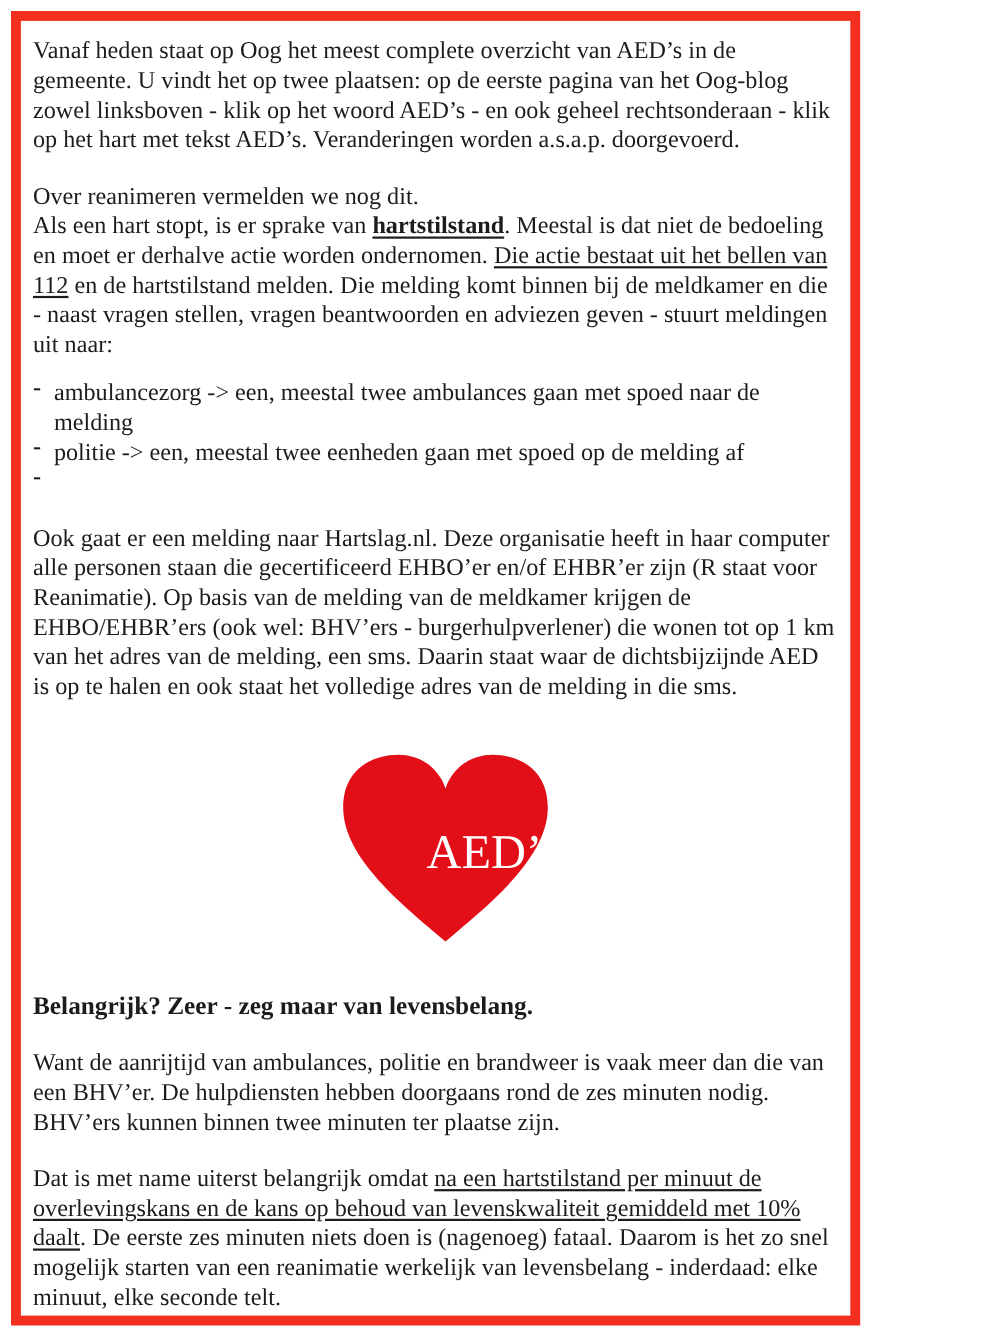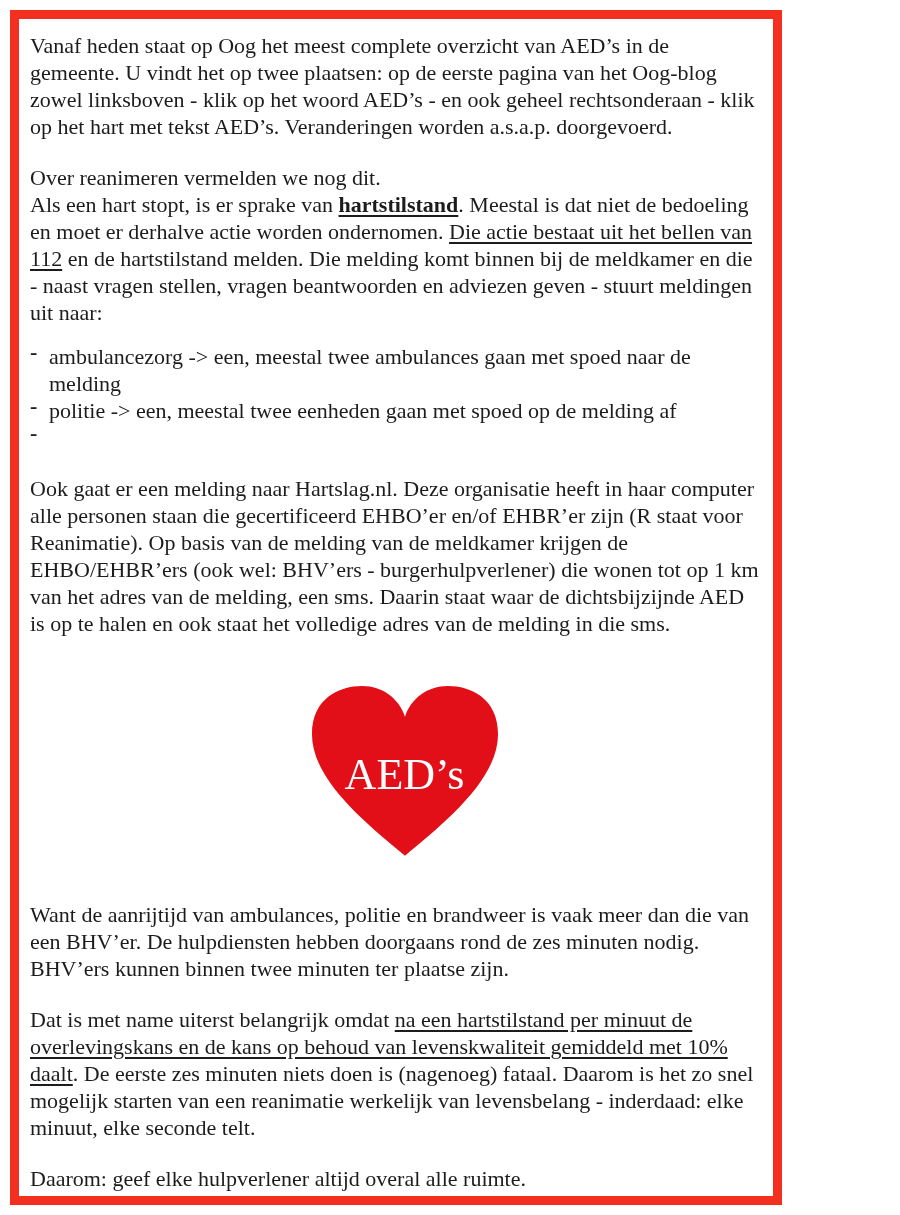--- a/index.html
+++ b/index.html
@@ -46,21 +46,21 @@
     width: 206px;
     height: 184px;
     margin: 44px auto 36px auto;
     transform: translateX(10px);
   }
   .heart-wrap svg { display: block; width: 206px; height: 184px; }
   .heart-label {
     position: absolute;
     left: 0; right: 0;
     top: 72px;
-    text-align: center;
+    text-align: right;
     color: #ffffff;
     font-size: 44px;
     line-height: 44px;
     font-family: "Liberation Serif", "DejaVu Serif", serif;
   }
   .heading {
     font-weight: bold;
     font-size: 23px;
   }
 </style>
@@ -97,20 +97,21 @@
       <span>Ook gaat er een melding naar Hartslag.nl. Deze organisatie heeft in haar computer alle personen staan die gecertificeerd EHBO’er en/of EHBR’er zijn (R staat voor Reanimatie). Op basis van de melding van de meldkamer krijgen de EHBO/EHBR’ers (ook wel: BHV’ers - burgerhulpverlener) die wonen tot op 1 km van het adres van de melding, een sms. Daarin staat waar de dichtsbijzijnde AED is op te halen en ook staat het volledige adres van de melding in die sms.</span>
     </p>
 
     <div class="heart-wrap">
       <svg viewBox="0 0 200 180" aria-hidden="true">
         <path fill="#e30f18" d="M100 171 C 62 139, 9 97, 9 52 C 9 17, 36 5, 58 5 C 78 5, 94 17, 100 35 C 106 17, 122 5, 142 5 C 164 5, 191 17, 191 52 C 191 97, 138 139, 100 171 Z"></path>
       </svg>
       <span class="heart-label">AED’s</span>
     </div>
 
+    <p class="heading">Belangrijk? Zeer - zeg maar van levensbelang.</p>
 
     <p>
       <span>Want de aanrijtijd van ambulances, politie en brandweer is vaak meer dan die van een BHV’er. De hulpdiensten hebben doorgaans rond de zes minuten nodig. BHV’ers kunnen binnen twee minuten ter plaatse zijn.</span>
     </p>
 
     <p>
       <span>Dat is met name uiterst belangrijk omdat </span><u>na een hartstilstand per minuut de overlevingskans en de kans op behoud van levenskwaliteit gemiddeld met 10% daalt</u><span>. De eerste zes minuten niets doen is (nagenoeg) fataal. Daarom is het zo snel mogelijk starten van een reanimatie werkelijk van levensbelang - inderdaad: elke minuut, elke seconde telt.</span>
     </p>
 
     <p>Daarom: geef elke hulpverlener altijd overal alle ruimte.</p>

